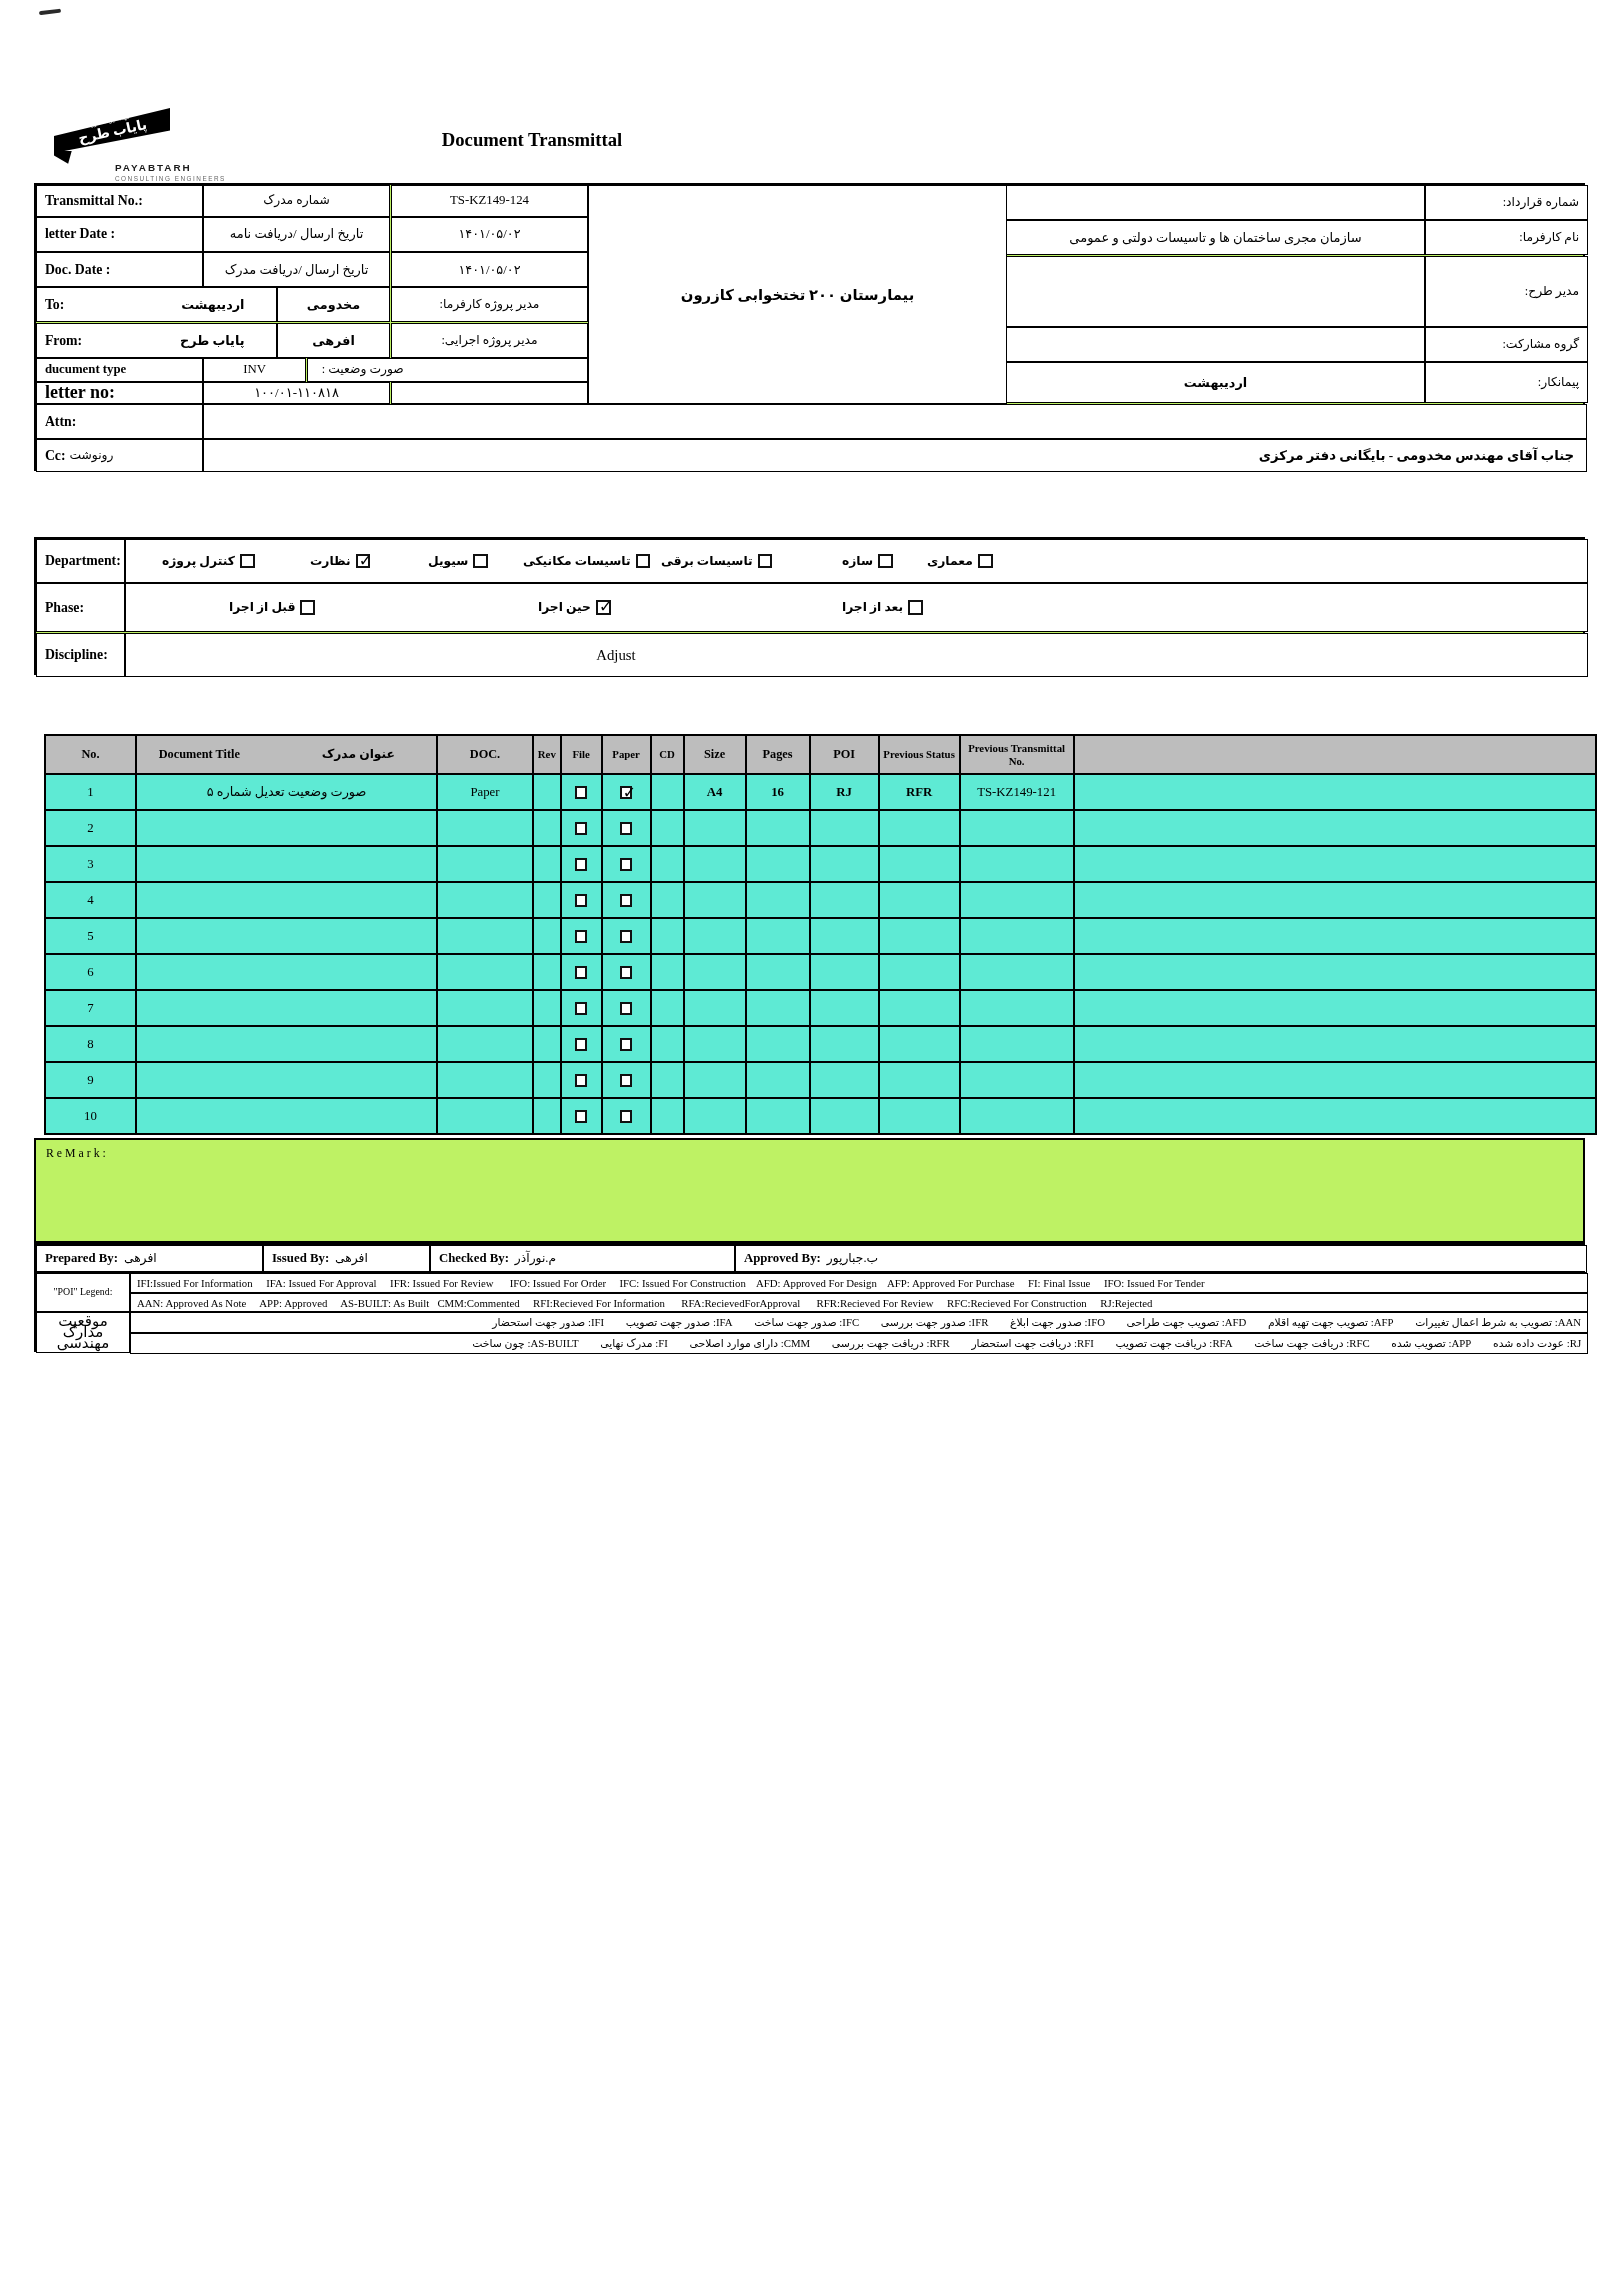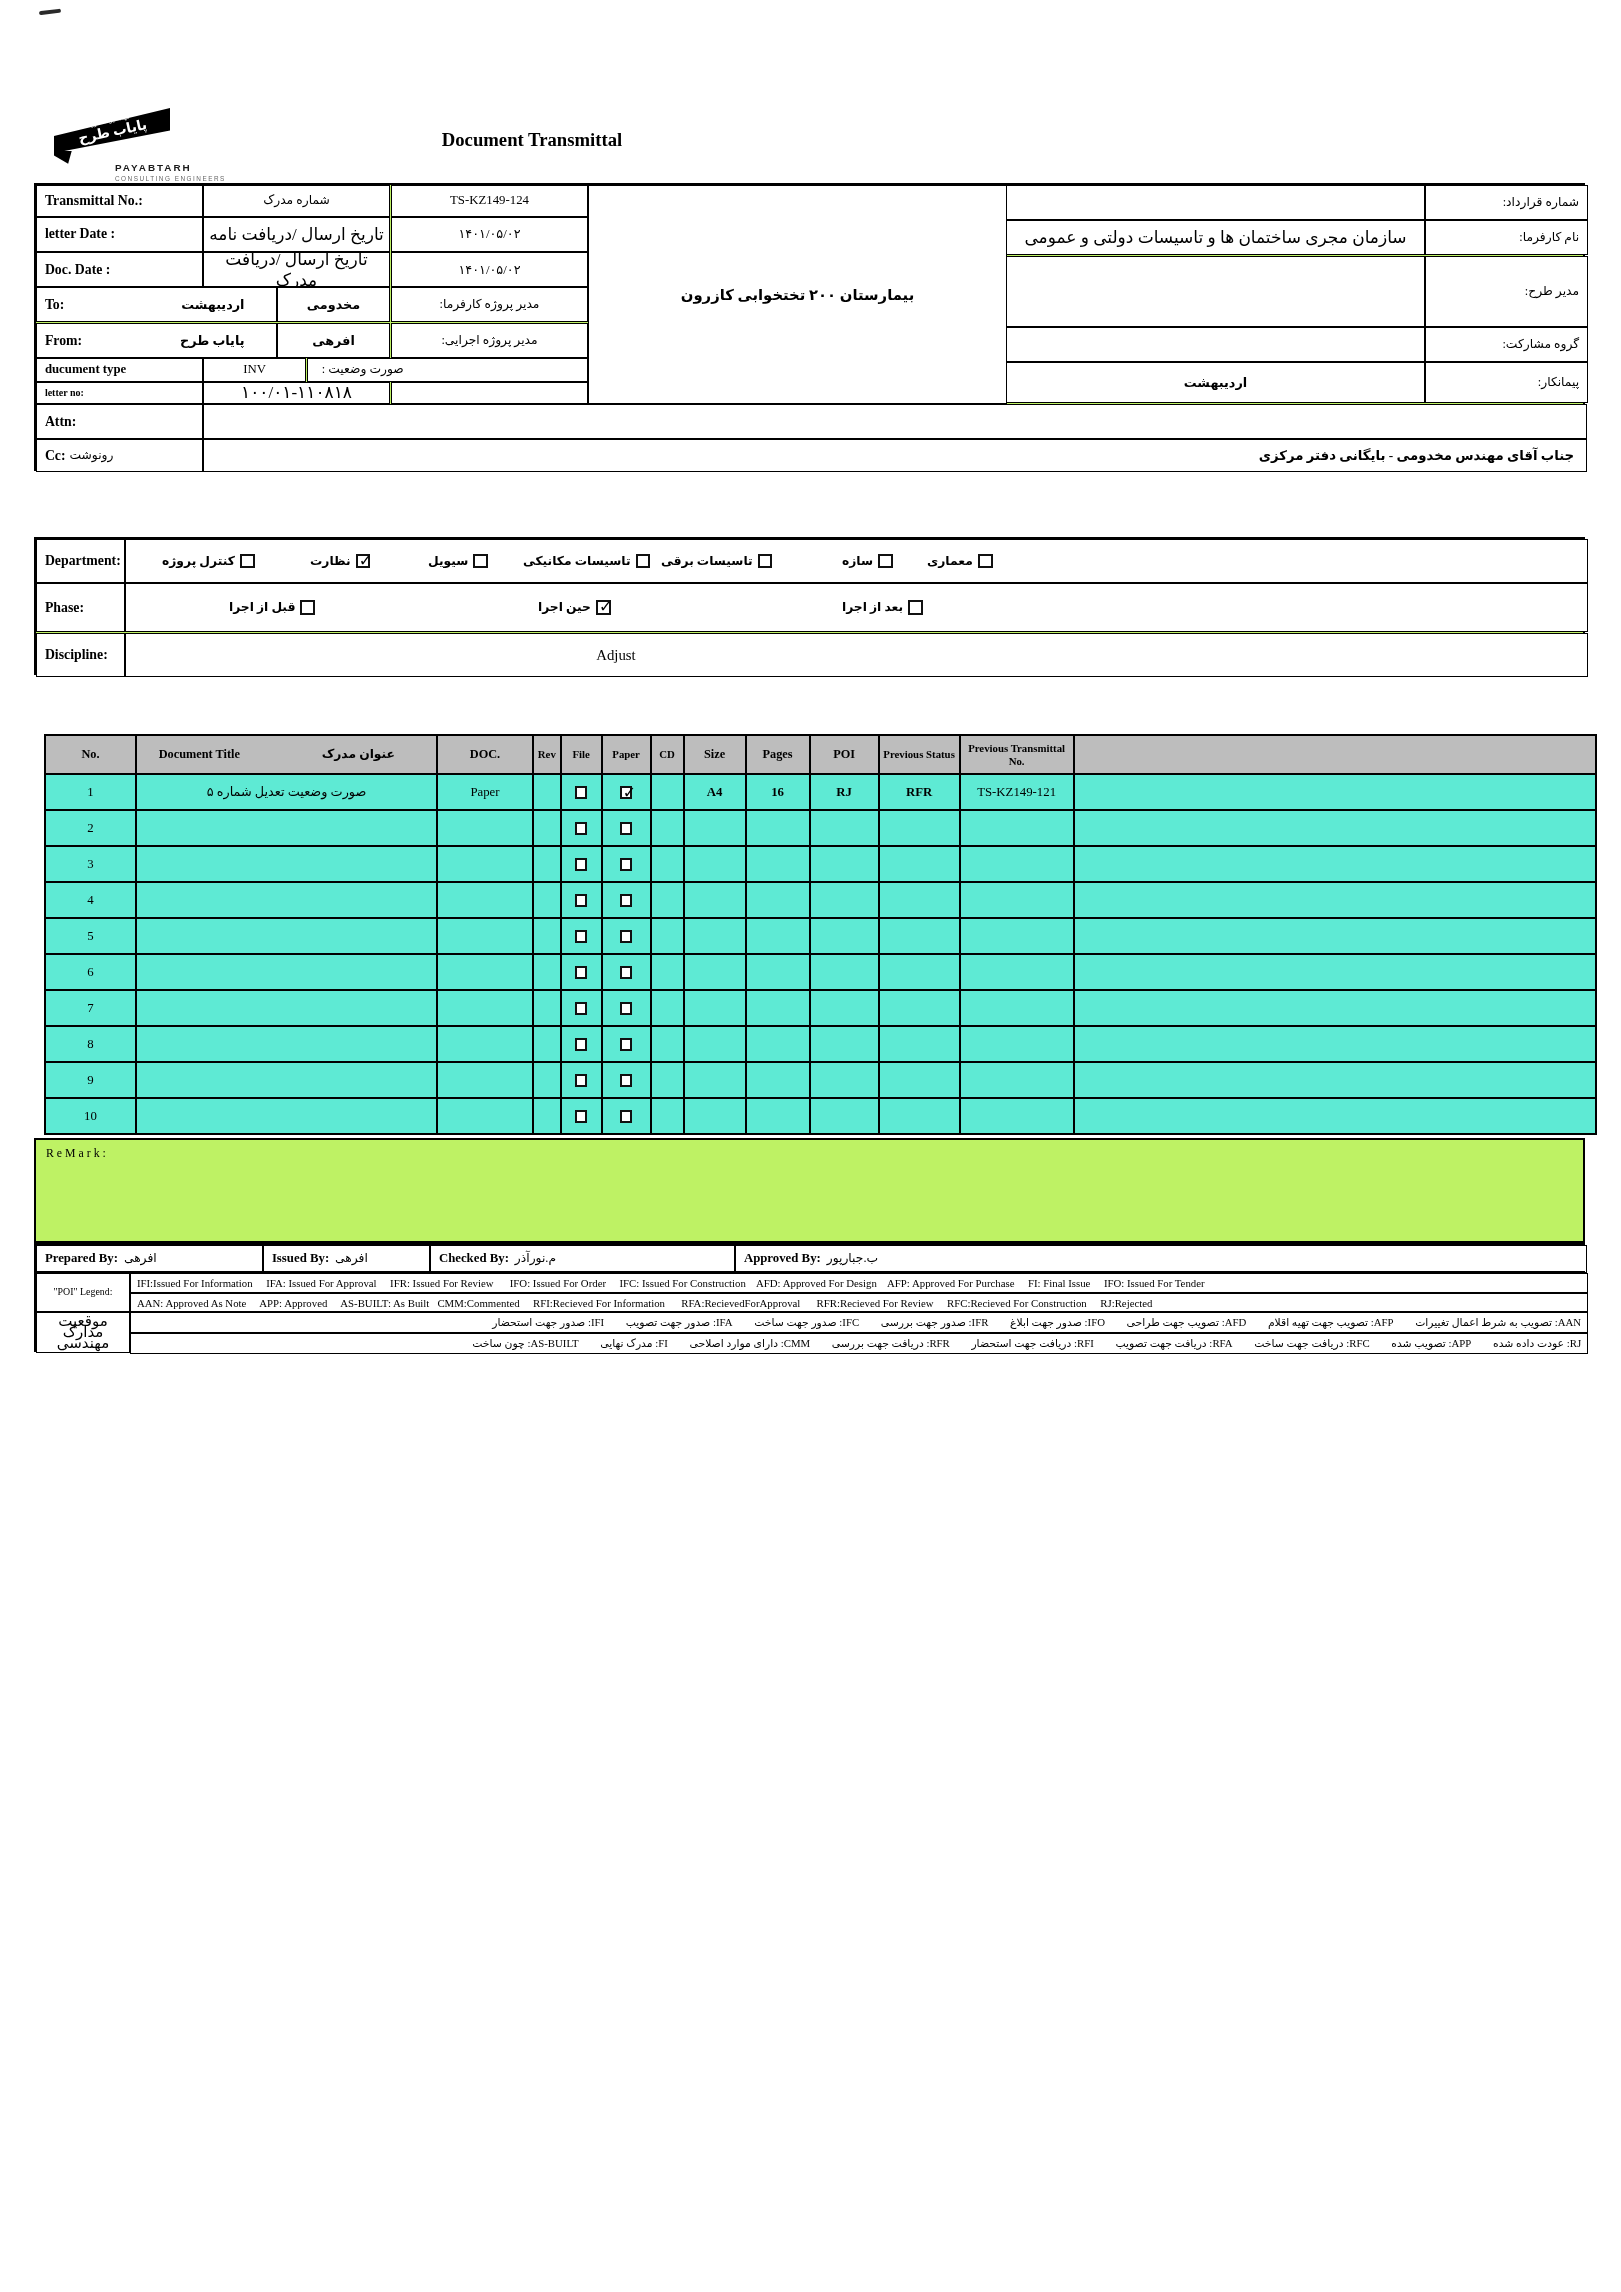--- a/index.html
+++ b/index.html
@@ -9,21 +9,21 @@
 .box{position:absolute;border:2px solid #000;background:#bef264}
 .c{position:absolute;border:1px solid #000;display:flex;align-items:center;font-size:12.8px;overflow:hidden;background:#fff}
 .b{font-weight:bold}
 .ctr{justify-content:center;text-align:center}
 .rtl{direction:rtl}
 .ltr{direction:ltr}
 .pl8{padding-left:7.9px}
 .pr8{padding-right:7.9px}
 .enlab{font-weight:bold;font-size:13.8px;padding-left:7.9px}
 .falab{font-weight:normal;font-size:12.3px}
-.fs12{font-size:17px}
+.fs12{font-size:13px}
 .fs15{font-size:14.8px}
 .right-start{justify-content:flex-start}
 .corner-mark{position:absolute;left:39px;top:9.9px;width:21.7px;height:3.9px;background:#2a2a2a;border-radius:2px;transform:rotate(-7deg)}
 
 .logo{position:absolute;left:54px;top:108px;width:167px}
 .flag{position:relative;width:116px;height:45px;background:#000;clip-path:polygon(0 62%,100% 0,100% 50%,0 100%)}
 .flag-inner{position:absolute;left:5.9px;top:8.9px;width:104px;transform:rotate(-12deg);text-align:center;color:#fff}
 .fa-tag{font-size:5.9px;line-height:6.9px;direction:rtl}
 .fa-name{font-size:13.8px;font-weight:bold;line-height:15.8px;direction:rtl}
 .flag-tail{position:absolute;left:0;top:43px;width:17.7px;height:12.8px;background:#000;clip-path:polygon(0 0,100% 0,80% 100%,0 35%)}
@@ -99,21 +99,21 @@
       <span class="b" style="font-size:13.8px">From:</span>
       <span class="b rtl">پایاب طرح</span>
     </div>
     <div class="c ctr rtl b" style="left:241px;top:138px;width:113px;height:35px">افرهی</div>
     <div class="c falab ctr rtl" style="left:355px;top:138px;width:197px;height:35px">مدیر پروژه اجرایی:</div>
 
     <div class="c enlab" style="left:0;top:173px;width:167px;height:23.6px;font-size:12.8px">ducument type</div>
     <div class="c ctr" style="left:167px;top:173px;width:103px;height:23.6px">INV</div>
     <div class="c rtl falab" style="left:271px;top:173px;width:281px;height:23.6px;justify-content:flex-end;padding-left:13.8px">صورت وضعیت :</div>
 
-    <div class="c enlab" style="left:0;top:197px;width:167px;height:21.7px;font-size:10px">letter no:</div>
+    <div class="c enlab" style="left:0;top:197px;width:167px;height:21.7px;font-size:18px">letter no:</div>
     <div class="c ctr ltr fs12" style="left:167px;top:197px;width:187px;height:21.7px">۱۰۰/۰۱-۱۱۰۸۱۸</div>
     <div class="c" style="left:355px;top:197px;width:197px;height:21.7px"></div>
 
     <div class="c ctr rtl b fs15" style="left:552px;top:0;width:419px;height:219px">بیمارستان ۲۰۰ تختخوابی کازرون</div>
 
     <div class="c ctr rtl" style="left:970px;top:0;width:419px;height:35px"></div>
     <div class="c falab rtl right-start pr8" style="left:1389px;top:0;width:163px;height:35px">شماره قرارداد:</div>
 
     <div class="c ctr rtl fs12" style="left:970px;top:35px;width:419px;height:35px">سازمان مجری ساختمان ها و تاسیسات دولتی و عمومی</div>
     <div class="c falab rtl right-start pr8" style="left:1389px;top:35px;width:163px;height:35px">نام کارفرما:</div>

